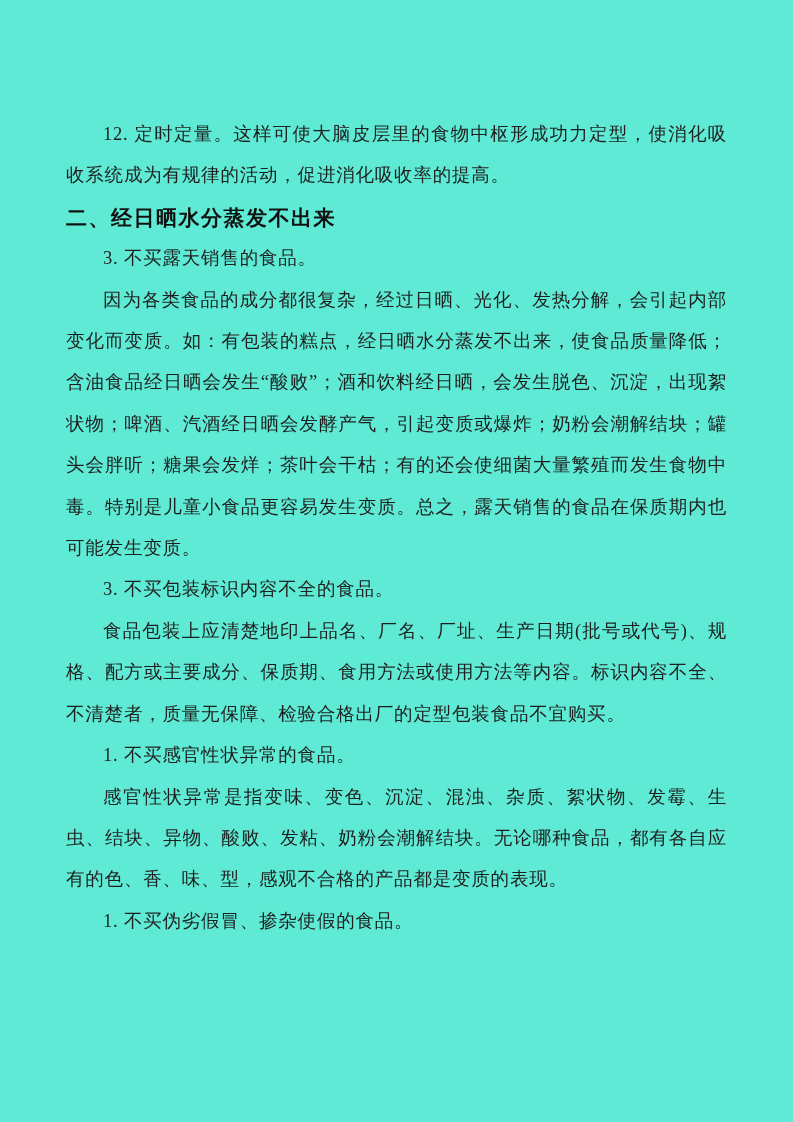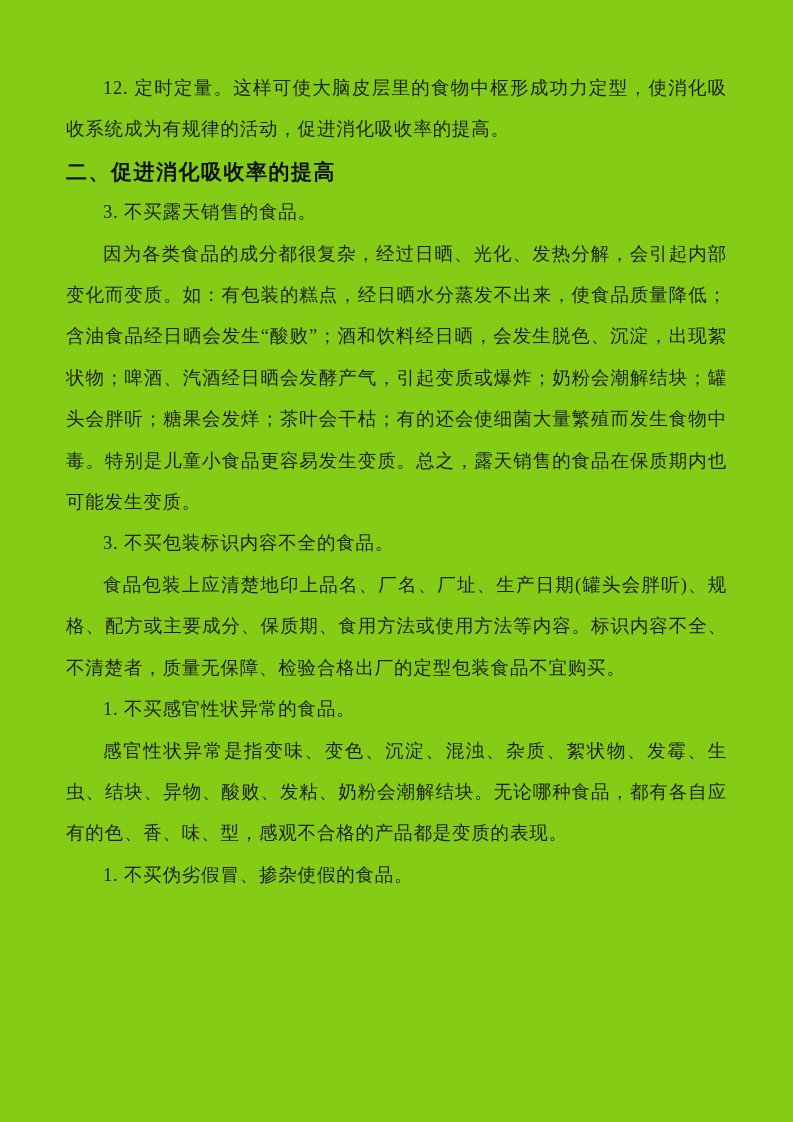--- a/index.html
+++ b/index.html
@@ -5,23 +5,23 @@
   html, body {
     margin: 0;
     padding: 0;
     background: #e9e9e9;
   }
   .page {
     position: relative;
     width: 793px;
     height: 1122px;
     margin: 0 auto;
-    background: #84cc16;
+    background: #5eead4;
     box-sizing: border-box;
-    padding: 68px 66px 0 66px;
+    padding: 114px 66px 0 66px;
     overflow: hidden;
   }
   .doc-body {
     color: #1f1f1f;
     font-family: "Liberation Serif", "DejaVu Serif", serif;
     font-size: 18.5px;
   }
   .para {
     margin: 0;
     line-height: 41.4px;
@@ -43,30 +43,30 @@
   }
 </style>
 </head>
 <body>
 
 <div class="page">
   <div class="doc-body">
 
     <p class="para">12. 定时定量。这样可使大脑皮层里的食物中枢形成功力定型，使消化吸收系统成为有规律的活动，促进消化吸收率的提高。</p>
 
-    <h2 class="section-heading">二、促进消化吸收率的提高</h2>
+    <h2 class="section-heading">二、经日晒水分蒸发不出来</h2>
 
     <div>
       <p class="para">3. 不买露天销售的食品。</p>
       <p class="para">因为各类食品的成分都很复杂，经过日晒、光化、发热分解，会引起内部变化而变质。如：有包装的糕点，经日晒水分蒸发不出来，使食品质量降低；含油食品经日晒会发生“酸败”；酒和饮料经日晒，会发生脱色、沉淀，出现絮状物；啤酒、汽酒经日晒会发酵产气，引起变质或爆炸；奶粉会潮解结块；罐头会胖听；糖果会发烊；茶叶会干枯；有的还会使细菌大量繁殖而发生食物中毒。特别是儿童小食品更容易发生变质。总之，露天销售的食品在保质期内也可能发生变质。</p>
     </div>
 
     <div>
       <p class="para">3. 不买包装标识内容不全的食品。</p>
-      <p class="para">食品包装上应清楚地印上品名、厂名、厂址、生产日期(罐头会胖听)、规格、配方或主要成分、保质期、食用方法或使用方法等内容。标识内容不全、不清楚者，质量无保障、检验合格出厂的定型包装食品不宜购买。</p>
+      <p class="para">食品包装上应清楚地印上品名、厂名、厂址、生产日期(批号或代号)、规格、配方或主要成分、保质期、食用方法或使用方法等内容。标识内容不全、不清楚者，质量无保障、检验合格出厂的定型包装食品不宜购买。</p>
     </div>
 
     <div>
       <p class="para">1. 不买感官性状异常的食品。</p>
       <p class="para">感官性状异常是指变味、变色、沉淀、混浊、杂质、絮状物、发霉、生虫、结块、异物、酸败、发粘、奶粉会潮解结块。无论哪种食品，都有各自应有的色、香、味、型，感观不合格的产品都是变质的表现。</p>
     </div>
 
     <div>
       <p class="para">1. 不买伪劣假冒、掺杂使假的食品。</p>
     </div>

